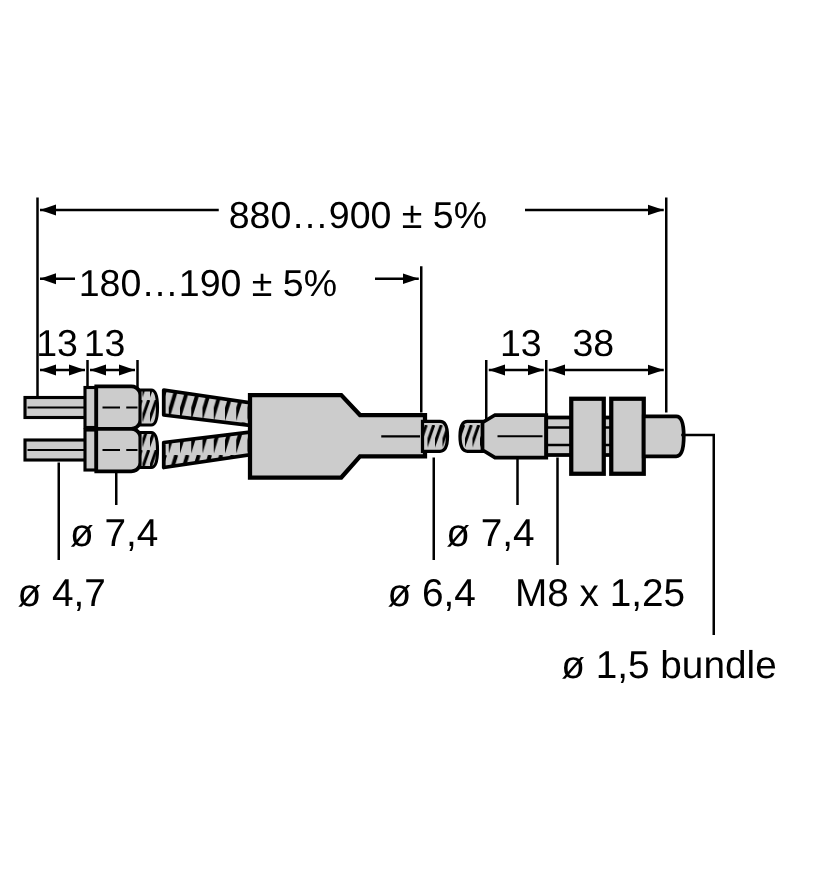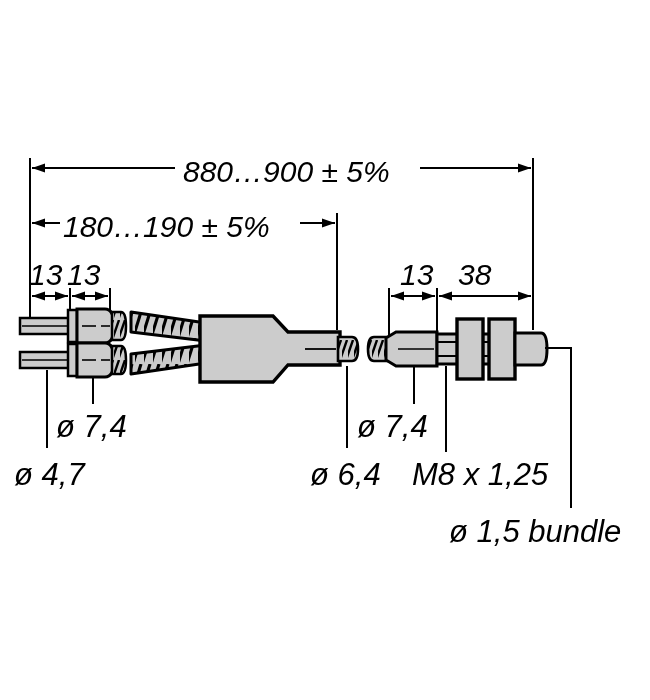--- a/index.html
+++ b/index.html
@@ -10,21 +10,20 @@
   }
   body {
     font-family: "Liberation Sans", sans-serif;
   }
   #sheet {
     position: relative;
     width: 650px;
     height: 700px;
     background: #ffffff;
     overflow: hidden;
-    font-style: italic;
   }
   #drawing {
     position: absolute;
     left: 0;
     top: 0;
     width: 650px;
     height: 700px;
     display: block;
   }
   .dim-text {

